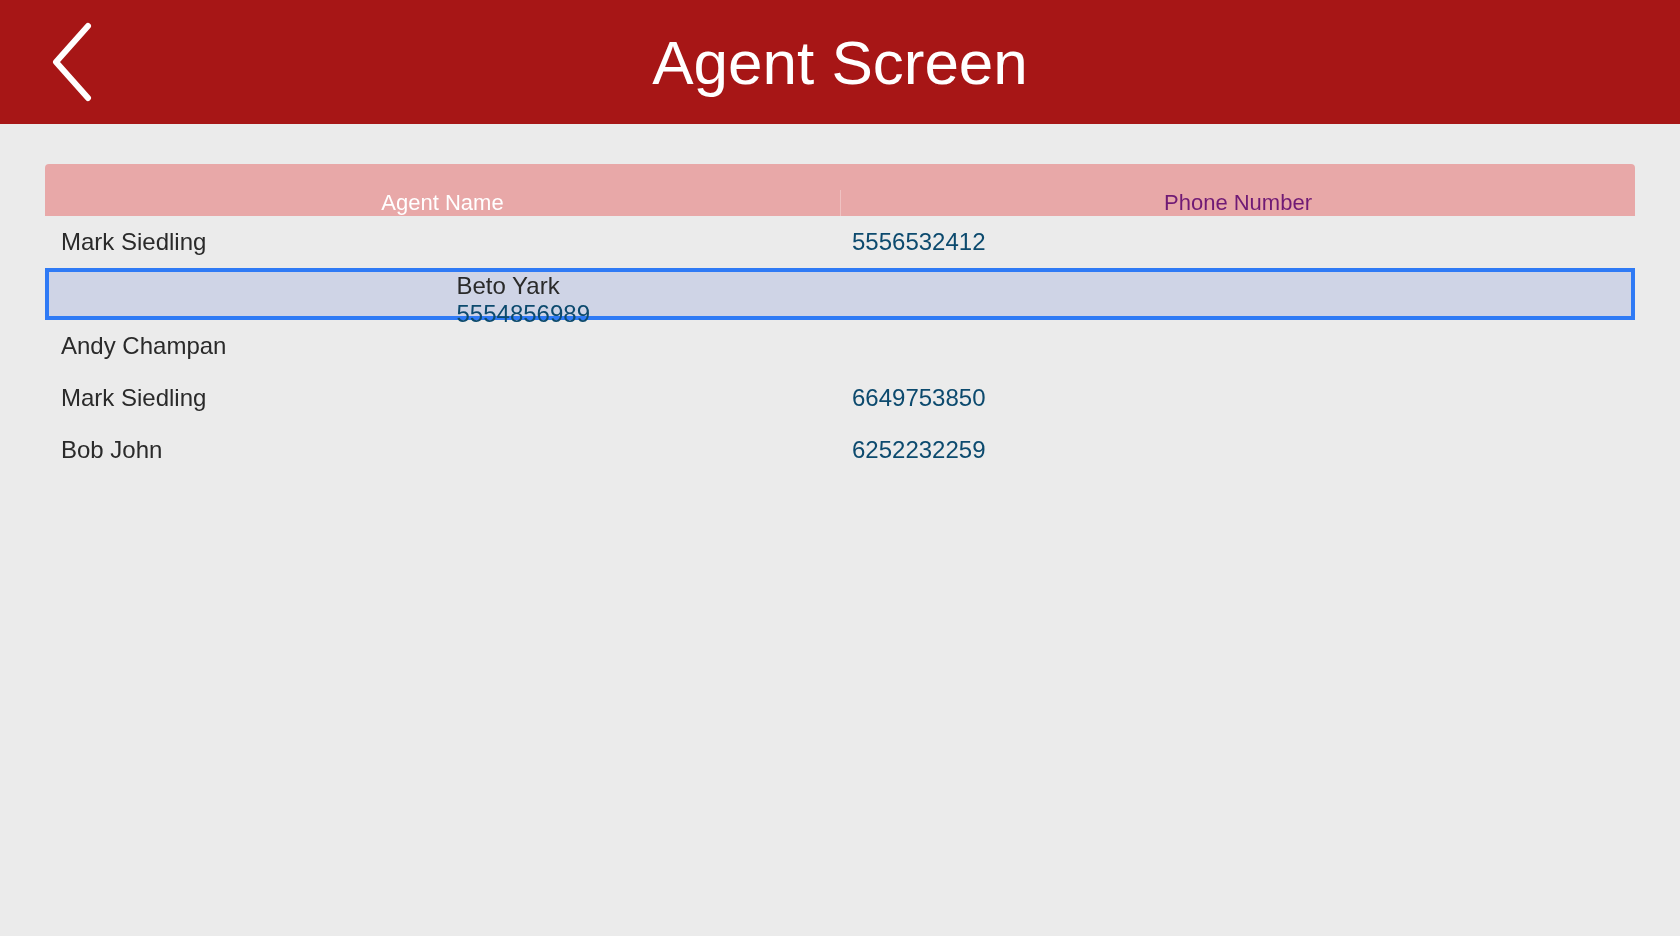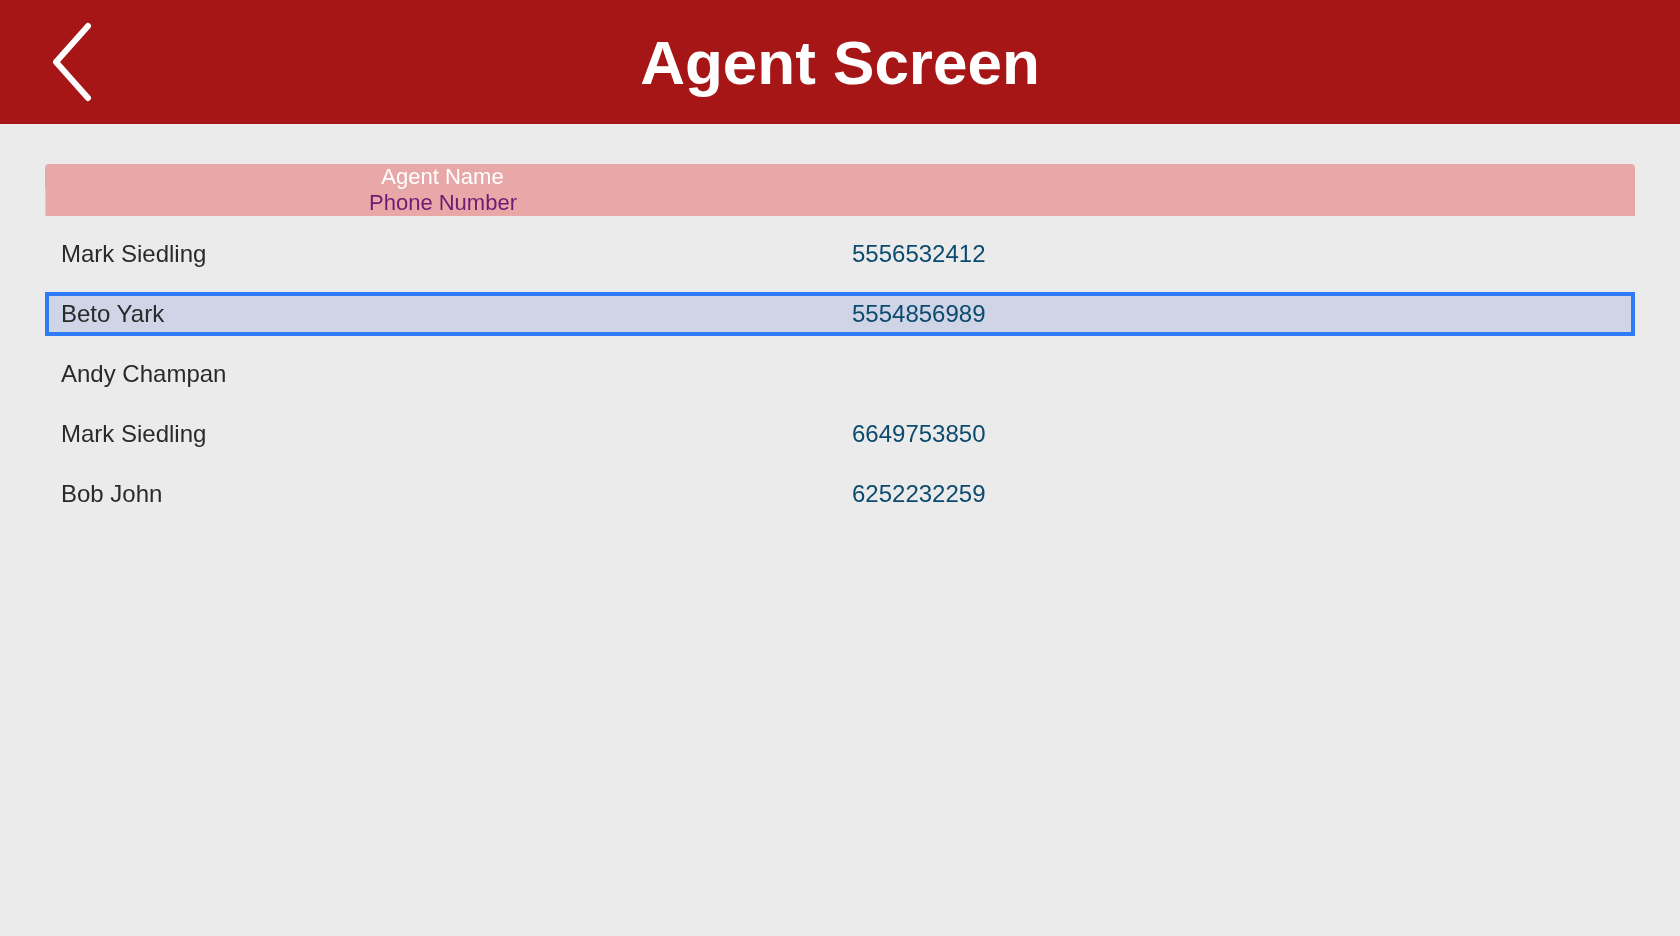--- a/index.html
+++ b/index.html
@@ -31,36 +31,35 @@
       align-items: center;
       justify-content: center;
     }
     .back-button svg {
       width: 42px;
       height: 80px;
     }
     .header-title {
       color: #fff;
       font-size: 62px;
-      font-weight: 700;
+      font-weight: 400;
       margin: 0 auto;
     }
     .content {
       padding: 40px 45px;
     }
     .table-wrapper {
       width: 100%;
     }
     .table-header {
       display: flex;
       background: #e8a8a8;
       border-radius: 4px 4px 0 0;
       height: 52px;
-      align-items: flex-start;
-      flex-direction: column;
+      align-items: flex-end;
     }
     .col-name {
       width: 50%;
       text-align: center;
       color: #fff;
       font-size: 22px;
       font-weight: 400;
     }
     .col-phone {
       width: 50%;
@@ -68,29 +67,29 @@
       color: #701a75;
       font-size: 22px;
       font-weight: 400;
       border-left: 1px solid rgba(255,255,255,0.3);
     }
     .table-body {
       background: transparent;
     }
     .table-row {
       display: flex;
-      height: 44px;
+      height: 52px;
       align-items: center;
       cursor: pointer;
       border: 4px solid transparent;
-      margin-top: 16px;
     }
     .table-row.selected {
       background: #cfd4e6;
       border: 4px solid #2f7af5;
+      flex-direction: column;
     }
     .cell-name {
       width: 50%;
       padding-left: 12px;
       color: #2a2a2a;
       font-size: 24px;
       font-weight: 400;
     }
     .cell-phone {
       width: 50%;

